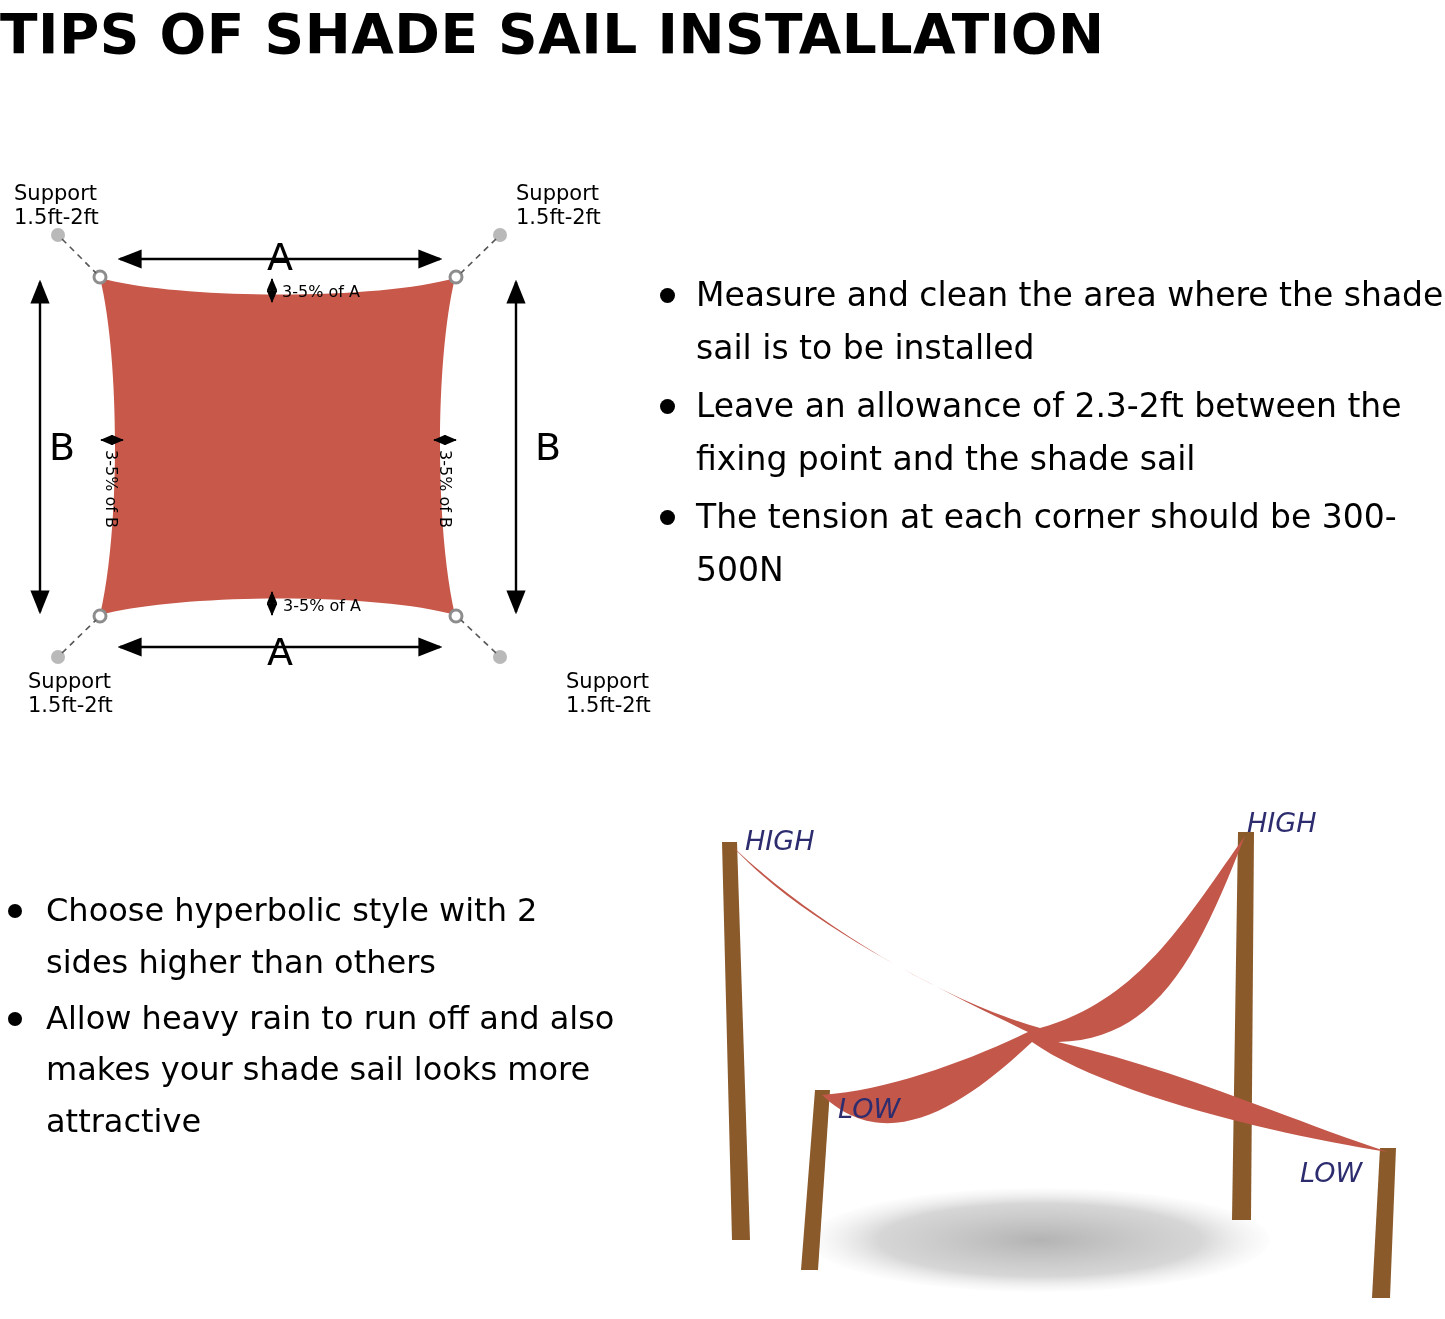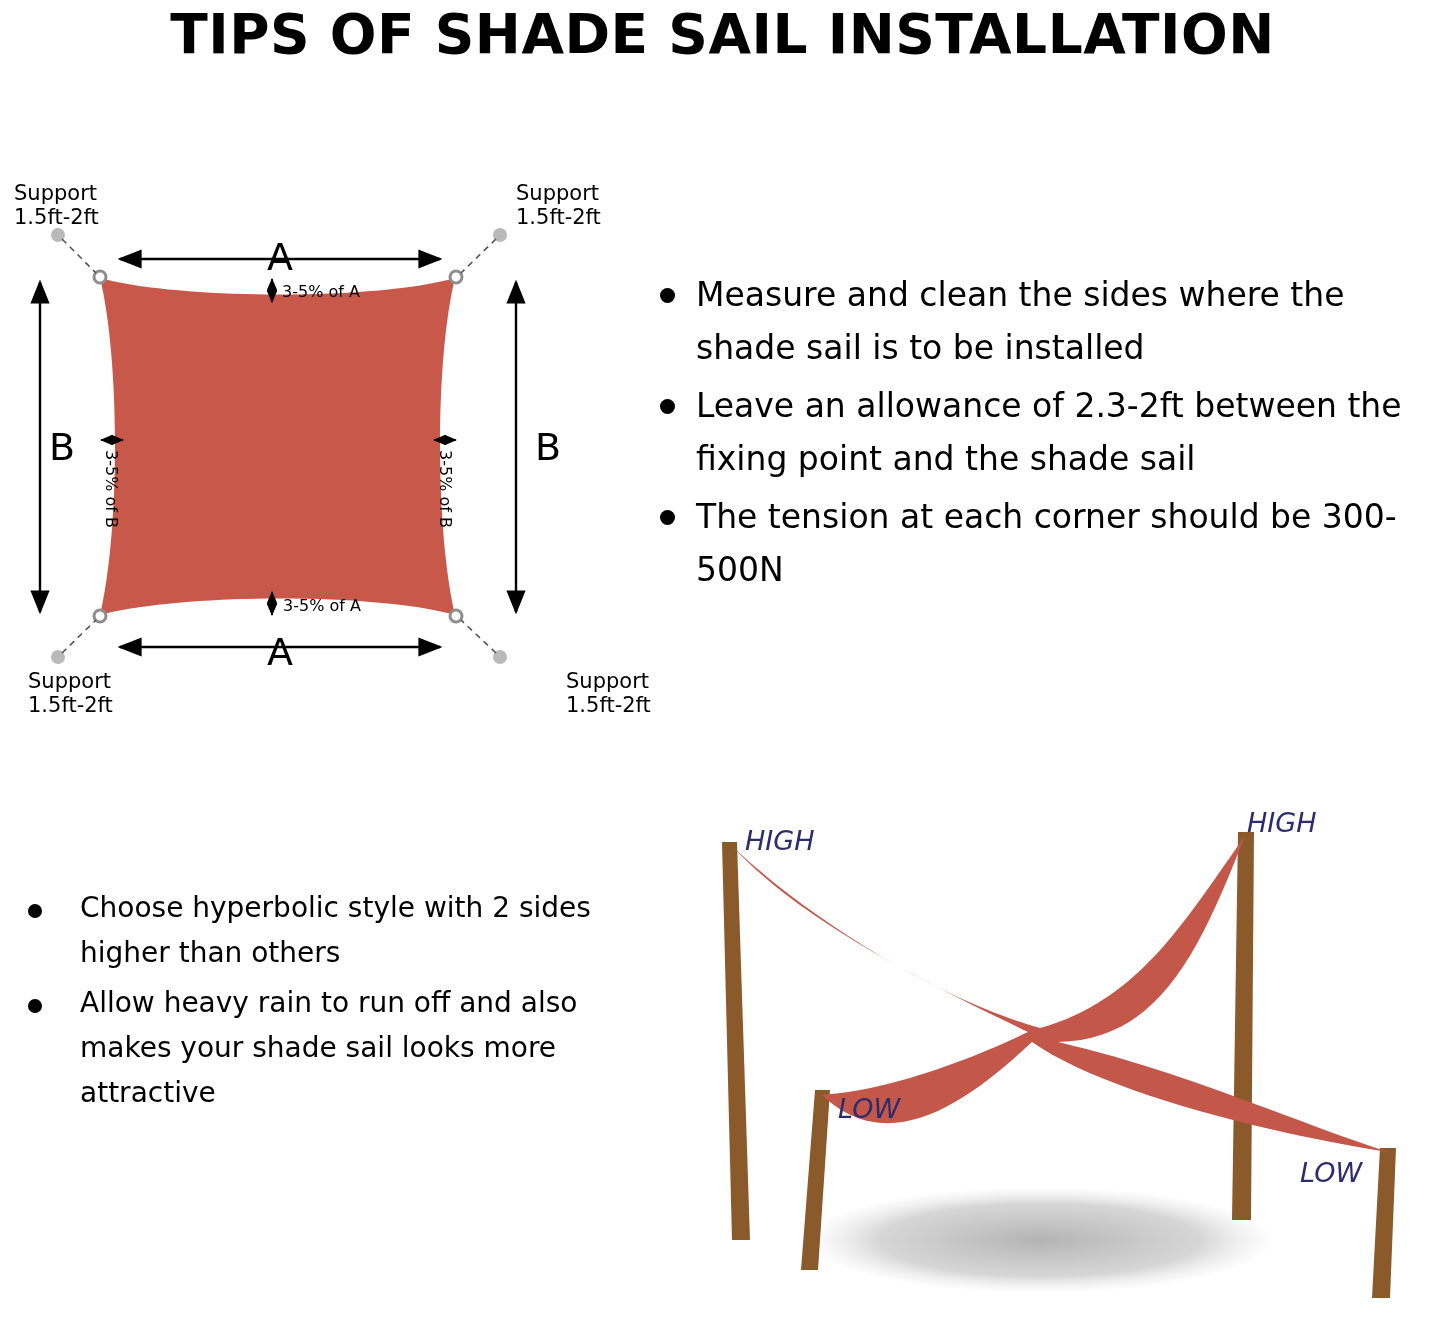--- a/index.html
+++ b/index.html
@@ -15,21 +15,20 @@
     color: #000000;
     overflow: hidden;
   }
 
   
   .title {
     position: absolute;
     top: 2px;
     left: 0;
     width: 1445px;
-    text-align: center;
     font-family: "DejaVu Sans", sans-serif;
     font-weight: bold;
     font-size: 55px;
     letter-spacing: 0.5px;
     color: #000;
     white-space: nowrap;
   }
 
   
   .diagram-top {
@@ -61,24 +60,23 @@
   }
   ul.bullets li {
     position: relative;
     padding-left: 48px;
     font-size: 33px;
     line-height: 1.62;
     margin-bottom: 4px;
     color: #000;
   }
   ul.bullets.small li {
-    font-size: 28px;
-    padding-left: 60px;
+    font-size: 32px;
+    padding-left: 46px;
     line-height: 1.62;
-    margin-left: 20px;
   }
   ul.bullets li .dot {
     position: absolute;
     left: 12px;
     top: 20px;
     width: 15px;
     height: 15px;
     background: #000;
     border-radius: 50%;
   }
@@ -184,21 +182,21 @@
 
     <text x="566" y="528" font-family="DejaVu Sans, sans-serif" font-size="21" fill="#000">Support</text>
     <text x="566" y="552" font-family="DejaVu Sans, sans-serif" font-size="21" fill="#000">1.5ft-2ft</text>
   </svg>
 </div>
 
 <div class="bullets-right">
   <ul class="bullets">
     <li>
       <span class="dot"></span>
-      <span>Measure and clean the sides where the shade sail is to be installed</span>
+      <span>Measure and clean the area where the shade sail is to be installed</span>
     </li>
     <li>
       <span class="dot"></span>
       <span>Leave an allowance of 2.3-2ft between the fixing point and the shade sail</span>
     </li>
     <li>
       <span class="dot"></span>
       <span>The tension at each corner should be 300-500N</span>
     </li>
   </ul>

